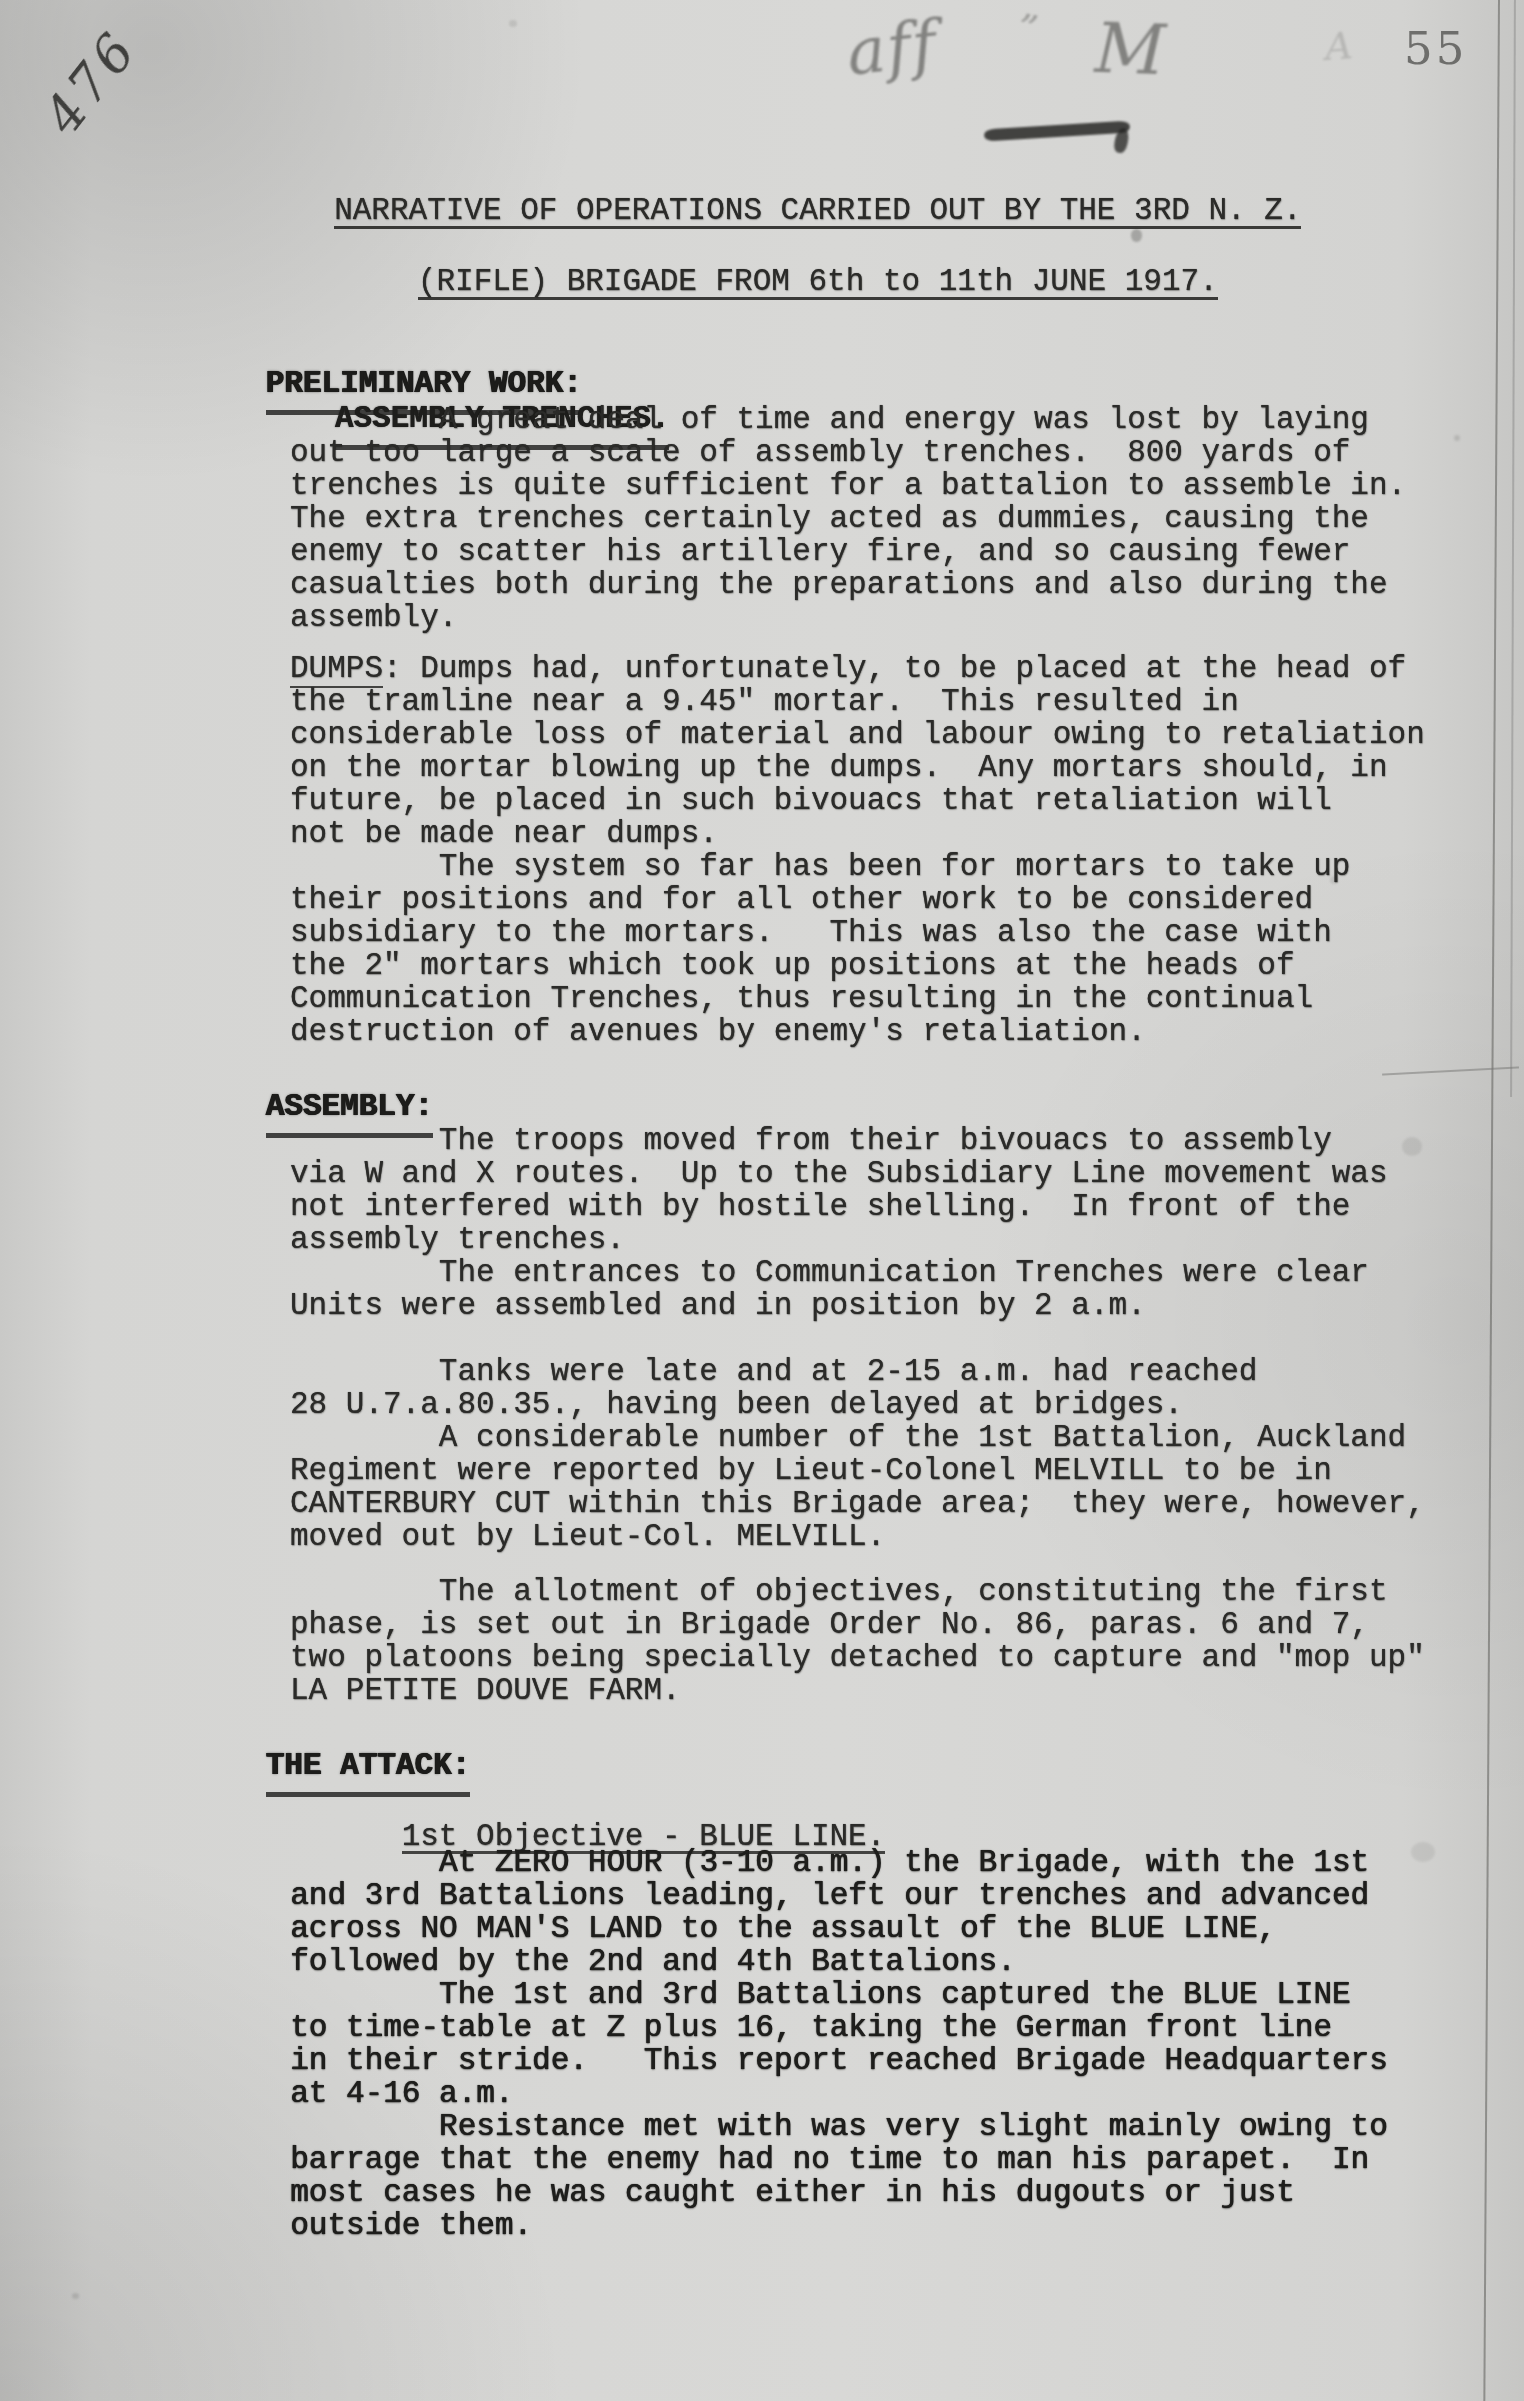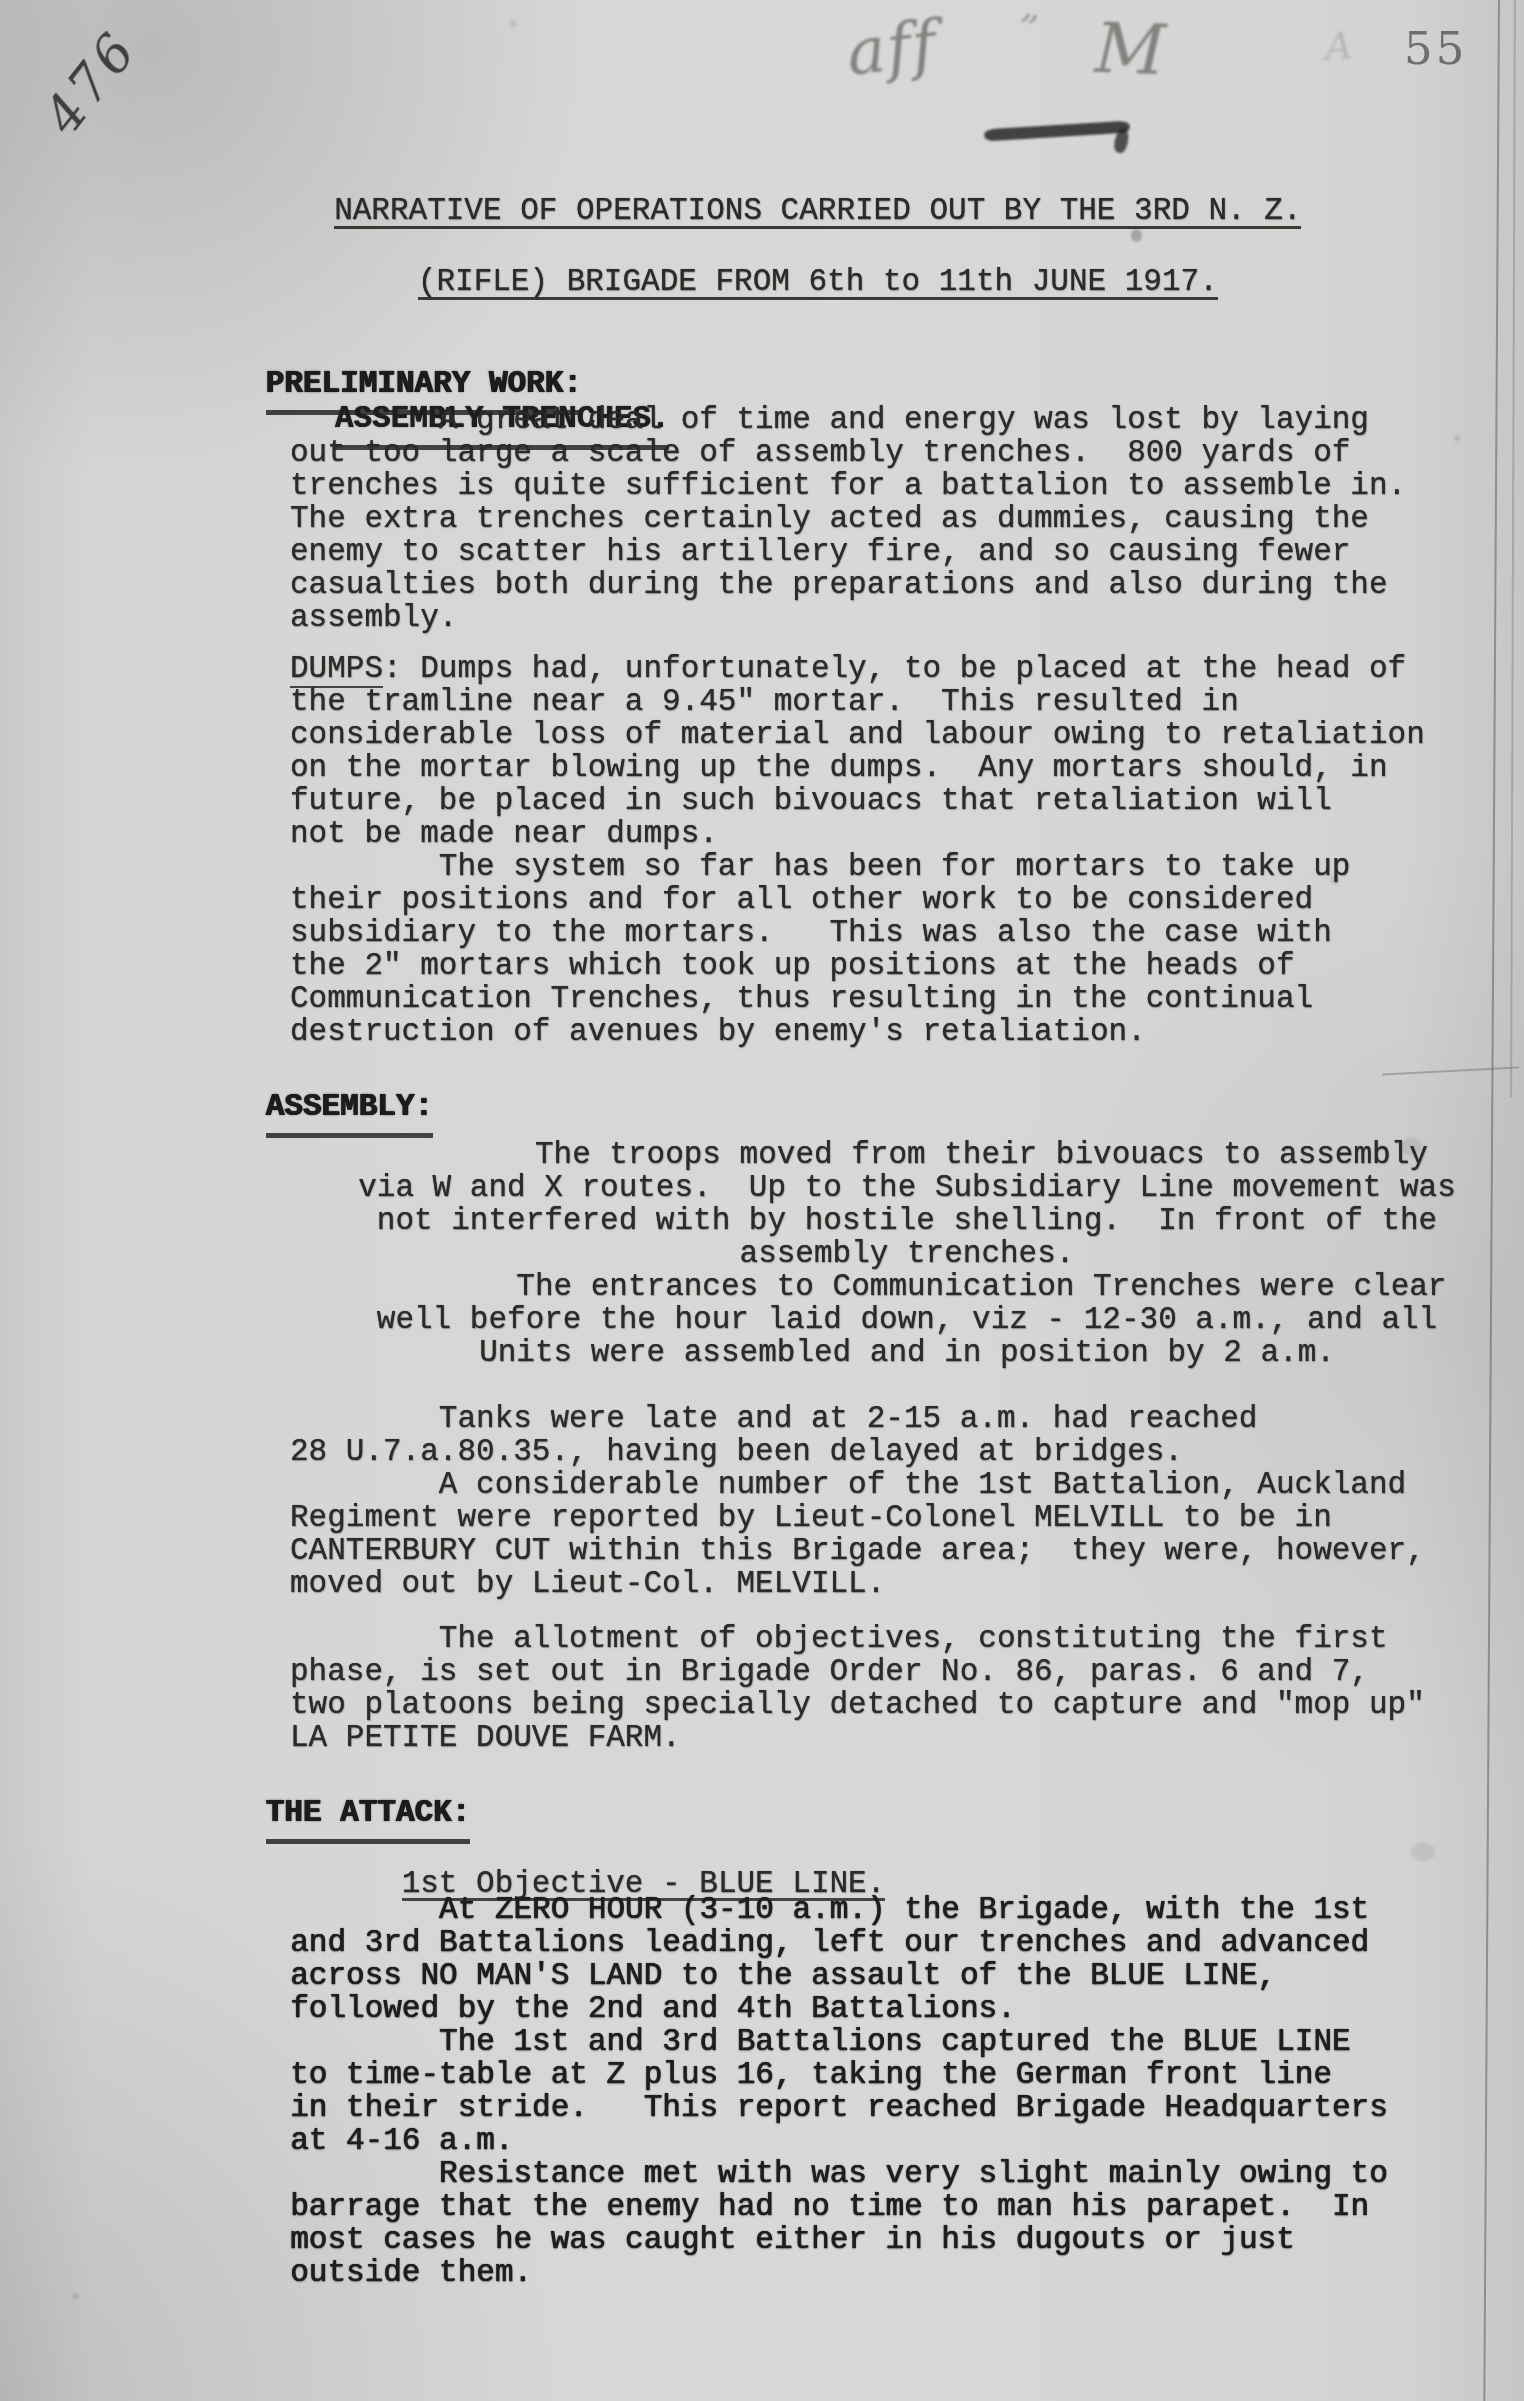--- a/index.html
+++ b/index.html
@@ -62,21 +62,21 @@
     text-shadow:0.8px 0 0 currentColor,-0.4px 0 0 currentColor,0 0 2.3px rgba(15,15,13,0.55);}
   .subheading{margin-left:223px;font-weight:bold;color:#1e1e1c;
     text-shadow:0.6px 0 0 currentColor,0 0 2px rgba(15,15,13,0.5);}
   .u-title{border-bottom:3.1px solid rgba(30,30,28,0.85);padding-bottom:0.8px;display:inline-block;height:31px;}
   .u-heavy{border-bottom:5.5px solid rgba(28,28,26,0.8);padding-bottom:12px;display:inline-block;height:31px;}
   .u-mid{border-bottom:3.1px solid rgba(30,30,28,0.8);display:inline-block;height:31px;}
   .u-word{border-bottom:2.3px solid rgba(30,30,28,0.8);}
   .ink-heavy{color:#1e1e1c;
     text-shadow:0.7px 0 0 currentColor,0 0 1.3px rgba(15,15,13,0.7),0.5px 0.5px 1.6px rgba(15,15,13,0.4);}
   .m48{margin-top:38px;} .m88{margin-top:69px;} .m2{margin-top:1.6px;}
-  .m23{margin-top:18px;} .m11{margin-top:8.6px;} .m43{margin-top:48px;text-align:center;}
+  .m23{margin-top:18px;} .m11{margin-top:8.6px;} .m43{margin-top:34px;}
   .m42{margin-top:33px;} .m28{margin-top:22px;} .m12{margin-top:9.4px;}
   .m33{margin-top:26px;}
 </style>
 </head>
 <body>
 
 <div class="page">
 
   <div class="paper-edge"></div>
   <div class="paper-edge2"></div>
@@ -147,21 +147,20 @@
       <span class="u-heavy">ASSEMBLY:</span>
     </div>
 
     <div class="para m43">
 
     <div class="line">        The troops moved from their bivouacs to assembly</div>
         <div class="line">via W and X routes.  Up to the Subsidiary Line movement was</div>
         <div class="line">not interfered with by hostile shelling.  In front of the</div>
         <div class="line">assembly trenches.</div>
         <div class="line">        The entrances to Communication Trenches were clear</div>
-        <div class="line">well before the hour laid down, viz - 12-30 a.m., and all</div>
         <div class="line">Units were assembled and in position by 2 a.m.</div>
       </div>
 
     <div class="para m42">
 
     <div class="line">        Tanks were late and at 2-15 a.m. had reached</div>
         <div class="line">28 U.7.a.80.35., having been delayed at bridges.</div>
         <div class="line">        A considerable number of the 1st Battalion, Auckland</div>
         <div class="line">Regiment were reported by Lieut-Colonel MELVILL to be in</div>
         <div class="line">CANTERBURY CUT within this Brigade area;  they were, however,</div>

